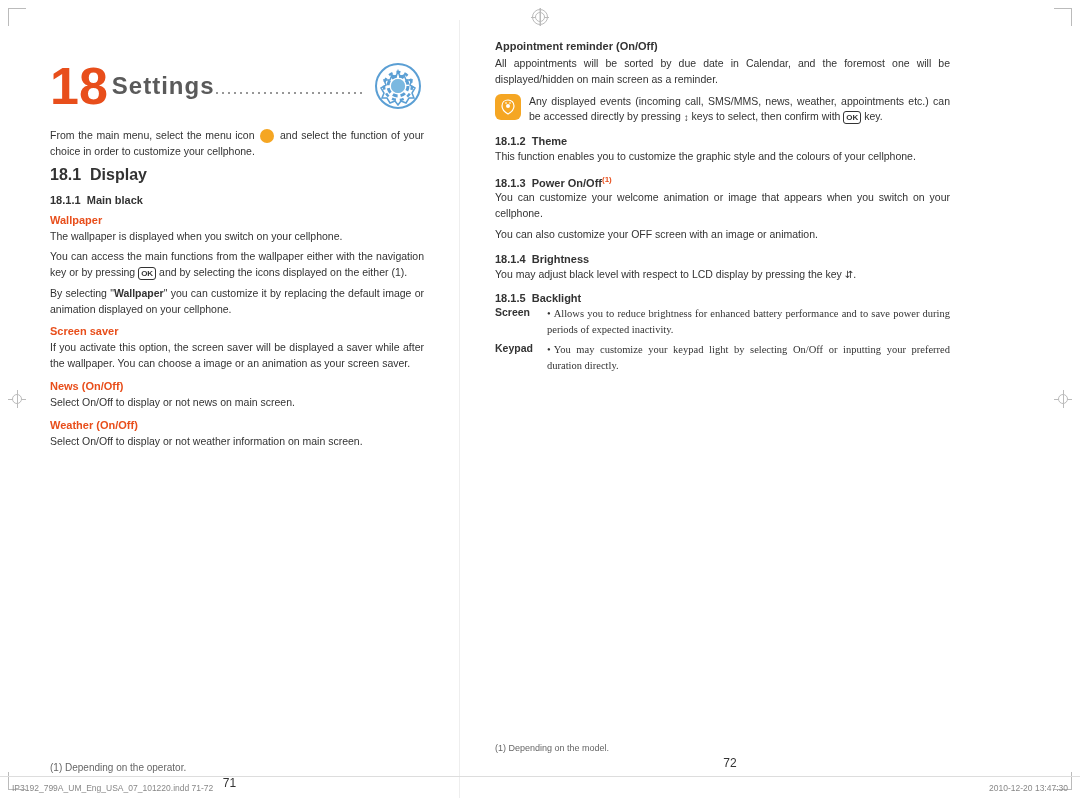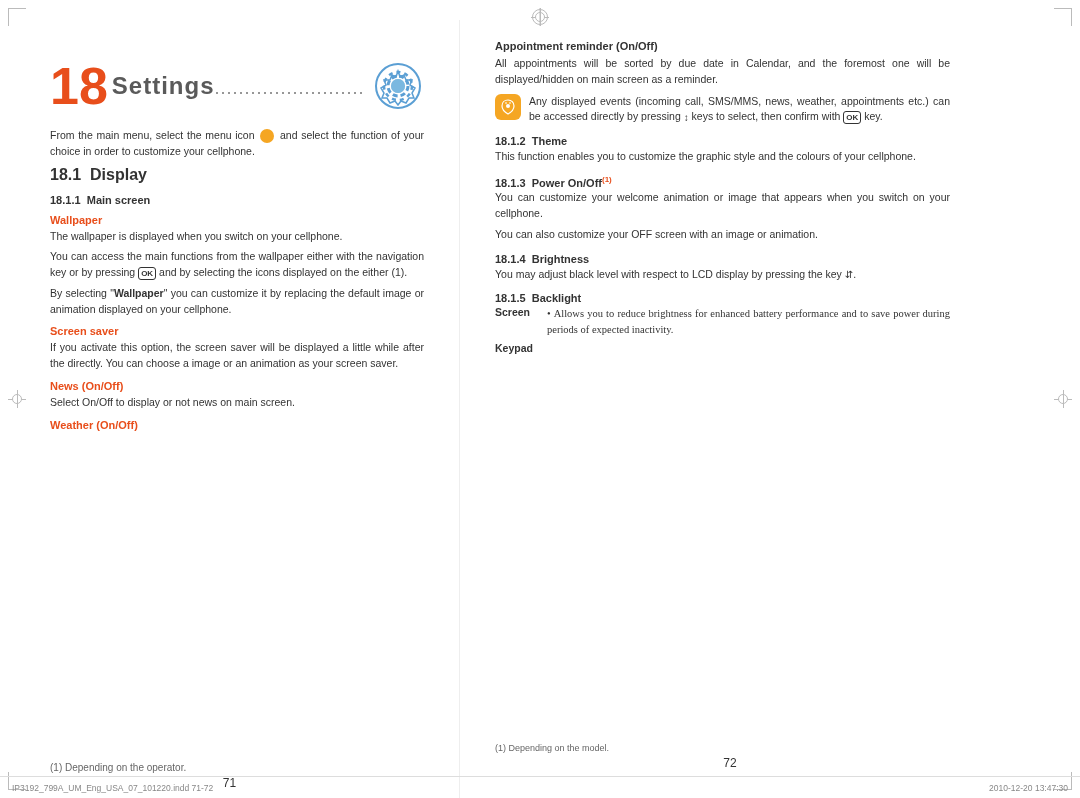--- a/index.html
+++ b/index.html
@@ -375,42 +375,43 @@
       
       <span style="display:inline-block; width:14px; height:14px; border-radius:50%; background:#f5a623; vertical-align:middle; margin:0 2px;"></span>
       <span>and select the function of your choice in order to customize your cellphone.</span>
     </p>
 
     <div class="section-18-1">
       <span>18.1</span>&nbsp;&nbsp;<span>Display</span>
     </div>
 
     <div class="section-18-1-1">
-      <span>18.1.1</span>&nbsp;&nbsp;<span>Main screen</span>
+      <span>18.1.1</span>&nbsp;&nbsp;<span>Main black</span>
     </div>
 
     <div class="subsection-label">Wallpaper</div>
     <p class="body-text">The wallpaper is displayed when you switch on your cellphone.</p>
     <p class="body-text">
       <span>You can access the main functions from the wallpaper either with the navigation key or by pressing</span>
       <span class="inline-ok">OK</span>
       <span>and by selecting the icons displayed on the either</span>
       <span>(1).</span>
     </p>
     <p class="body-text">
       <span>By selecting "</span><strong>Wallpaper</strong><span>" you can customize it by replacing the default image or animation displayed on your cellphone.</span>
     </p>
 
     <div class="subsection-label">Screen saver</div>
-    <p class="body-text">If you activate this option, the screen saver will be displayed a little while after the directly. You can choose a image or an animation as your screen saver.</p>
+    <p class="body-text">If you activate this option, the screen saver will be displayed a saver while after the wallpaper. You can choose a image or an animation as your screen saver.</p>
 
     <div class="subsection-label">News (On/Off)</div>
     <p class="body-text">Select On/Off to display or not news on main screen.</p>
 
     <div class="subsection-label">Weather (On/Off)</div>
+    <p class="body-text">Select On/Off to display or not weather information on main screen.</p>
 
     <div class="footnote">(1)  Depending on the operator.</div>
 
     <div class="page-number-area">
       <span>71</span>
     </div>
 
   </div>
 
   <div class="page-right">
@@ -461,20 +462,23 @@
 
     <div class="backlight-row">
       <div class="backlight-label">Screen</div>
       <div class="backlight-content">
         <span class="bullet-dot">•</span><span>Allows you to reduce brightness for enhanced battery performance and to save power during periods of expected inactivity.</span>
       </div>
     </div>
 
     <div class="backlight-row">
       <div class="backlight-label">Keypad</div>
+      <div class="backlight-content">
+        <span class="bullet-dot">•</span><span>You may customize your keypad light by selecting On/Off or inputting your preferred duration directly.</span>
+      </div>
     </div>
 
     <div class="footnote-right">(1)   Depending on the model.</div>
 
     <div class="page-number-area">
       <span>72</span>
     </div>
 
   </div>
 

